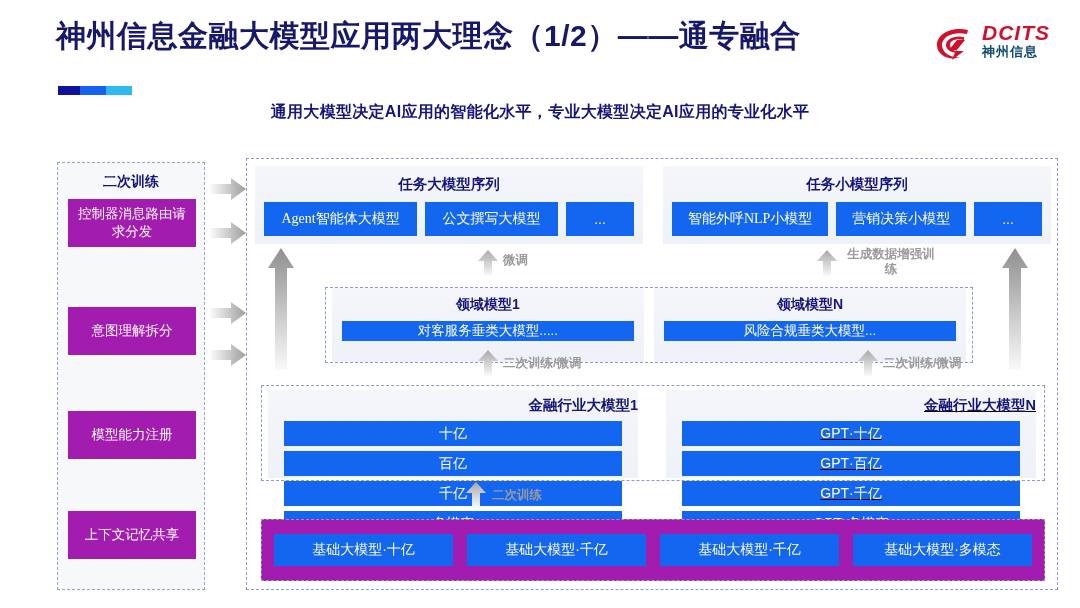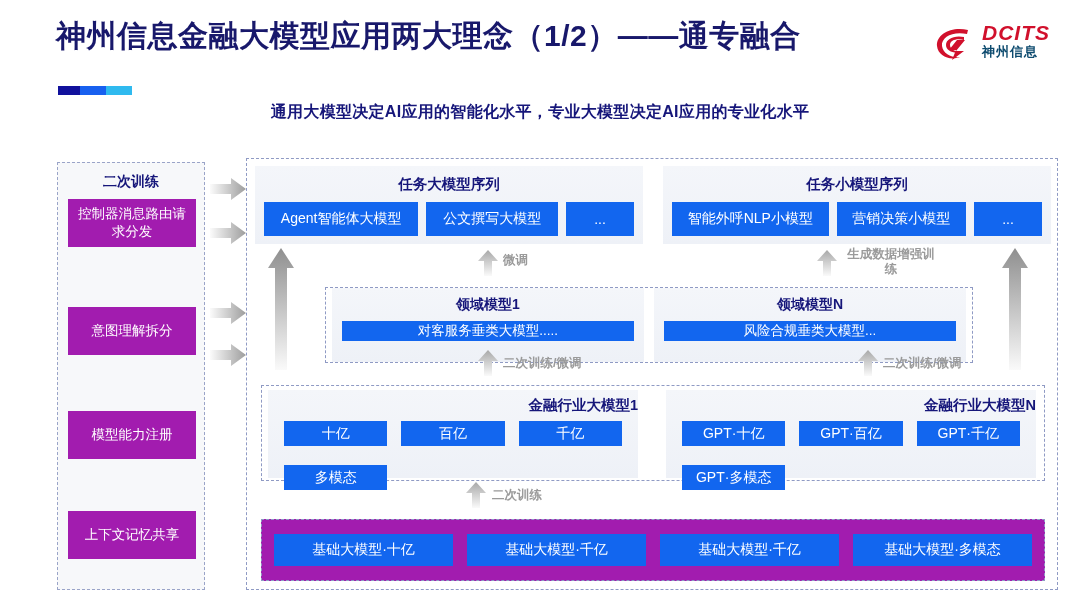--- a/index.html
+++ b/index.html
@@ -83,21 +83,21 @@
   .tg-right { left: 416px; width: 388px; }
   .tg-title {
     text-align:center; font-size:14.5px; font-weight:bold; color:#16167a;
     margin-top: 9px;
   }
   .tg-boxes { display:flex; gap:8px; padding: 8px 9px 0 9px; }
   .tg-box {
     background:#1266ef; color:#fff; height:34px; font-size:14px;
     display:flex; align-items:center; justify-content:center; white-space:nowrap;
   }
-  .tg-box.wide { flex: 1 1 auto; padding: 17px 6px; }
+  .tg-box.wide { flex: 1 1 auto; padding: 17px 6px; font-family: Liberation Serif, serif; }
   .tg-box.ell  { width: 68px; }
 
   
   .domain-frame {
     position: absolute; left: 78px; top: 128px; width: 648px; height: 76px;
     border: 1px dashed #8f9ac4; background:#fff;
   }
   .domain-half { position:absolute; top:0; height:100%;
                  background: linear-gradient(#f4f6fa,#eef1f7); }
   .dh-left  { left: 6px;   width: 312px; }
@@ -108,23 +108,23 @@
     font-size:13.5px; display:flex; align-items:center; justify-content:center;
   }
 
   
   .industry-frame {
     position: absolute; left: 14px; top: 226px; width: 784px; height: 96px;
     border: 1px dashed #8f9ac4; background:#fff;
   }
   .ind-half { position:absolute; top:4px; height:88px; background: linear-gradient(#f4f6fa,#eef1f7); }
   .ih-left  { left: 6px;   width: 370px; }
-  .ih-right { left: 404px; width: 370px; }
+  .ih-right { left: 404px; width: 370px; text-decoration: underline; }
   .ih-title { text-align:right; font-size:14.5px; font-weight:bold; color:#16167a; margin-top: 6px; }
-  .ih-grid { display:grid; grid-template-columns: 1fr 1fr 1fr; gap: 19px 14px; padding: 6px 16px 0 16px; }
+  .ih-grid { display:grid; grid-template-columns: 1fr; gap: 5px 14px; padding: 6px 16px 0 16px; }
   .ih-cell {
     height: 25px; background:#1266ef; color:#fff; font-size:14px;
     display:flex; align-items:center; justify-content:center;
   }
 
   
   .base-frame {
     position: absolute; left: 14px; top: 360px; width: 784px; height: 62px;
     border: 1px dashed #8f9ac4; background:#a21caf;
   }

